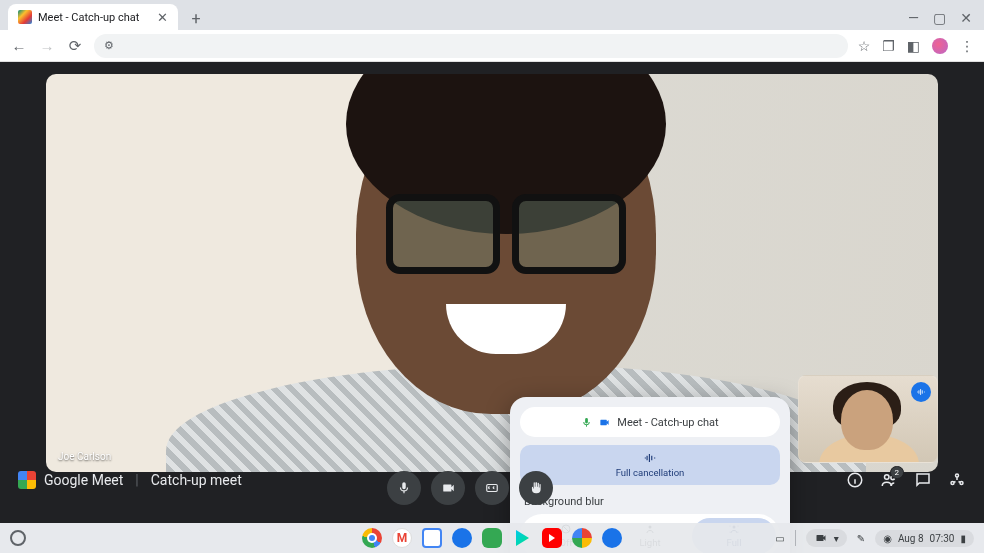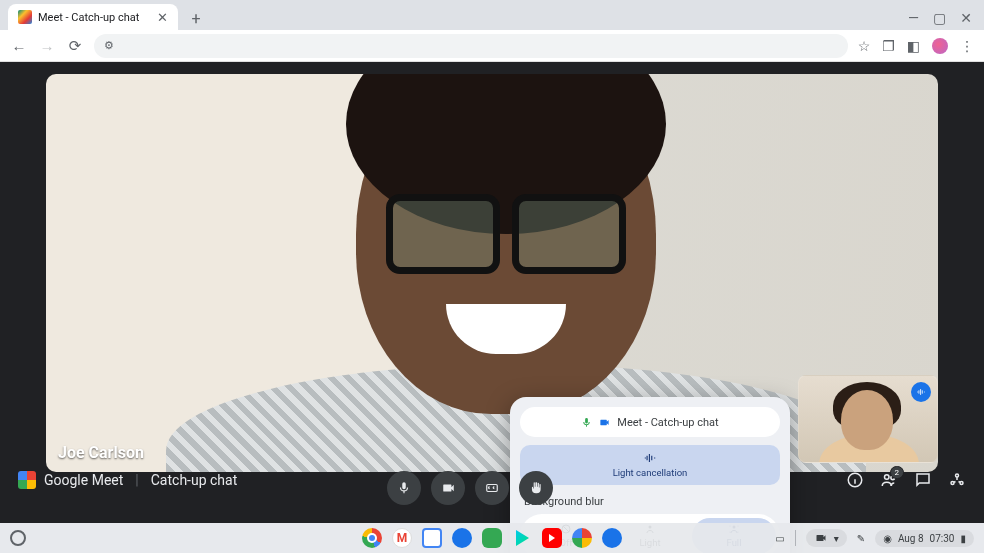--- a/index.html
+++ b/index.html
@@ -27,21 +27,21 @@
 .mainvideo { position: absolute; left: 46px; top: 12px; width: 892px; height: 398px; border-radius: 10px; overflow: hidden;
   background: linear-gradient(100deg, #efe9df 0%, #efe9df 48%, #dcdad3 48%, #d9d6ce 100%); }
 
 .person-head { position: absolute; left: 310px; top: -20px; width: 300px; height: 360px; background: #6b4a35; border-radius: 50% 50% 45% 45%; }
 .person-hair { position: absolute; left: 300px; top: -60px; width: 320px; height: 220px; background: #1c1310; border-radius: 50%; }
 .glasses { position: absolute; left: 340px; top: 120px; width: 240px; height: 70px; }
 .glasses:before, .glasses:after { content: ""; position: absolute; width: 100px; height: 66px; border: 7px solid #111; border-radius: 14px; background: rgba(120,150,130,0.35); }
 .glasses:before { left: 0; } .glasses:after { right: 0; }
 .smile { position: absolute; left: 400px; top: 230px; width: 120px; height: 50px; background: #fff; border-radius: 0 0 60px 60px; }
 .shirt { position: absolute; left: 120px; top: 290px; width: 700px; height: 260px; background: repeating-linear-gradient(45deg,#b8bdbf,#b8bdbf 6px,#dfe2e3 6px,#dfe2e3 12px); border-radius: 60% 60% 0 0 / 40% 40% 0 0; }
-.namebadge { position: absolute; left: 12px; bottom: 10px; color: #fff; font-size: 16px; text-shadow: 0 1px 2px rgba(0,0,0,0.6); font-weight: bold; }
+.namebadge { position: absolute; left: 12px; bottom: 10px; color: #fff; font-size: 10px; text-shadow: 0 1px 2px rgba(0,0,0,0.6); }
 
 
 .selfview { position: absolute; right: 46px; bottom: 60px; width: 140px; height: 88px; border-radius: 8px; overflow: hidden; background: linear-gradient(180deg,#e6ddd0,#d2c7b5); border: 1px solid rgba(255,255,255,0.15); }
 .self-head { position: absolute; left: 42px; top: 14px; width: 52px; height: 60px; background: #caa27d; border-radius: 50% 50% 45% 45%; }
 .self-hair { position: absolute; left: 34px; top: 6px; width: 68px; height: 48px; background: #2b1e16; border-radius: 50% 50% 40% 40%; }
 .self-body { position: absolute; left: 20px; top: 58px; width: 100px; height: 60px; background: #e8c9a0; border-radius: 50% 50% 0 0; }
 .self-mic { position: absolute; top: 6px; right: 6px; width: 20px; height: 20px; background: #1a73e8; border-radius: 50%; display: flex; align-items: center; justify-content: center; color: #fff; font-size: 11px; }
 
 
 .bottombar { position: absolute; bottom: 0; left: 0; right: 0; height: 52px; display: flex; align-items: flex-start; padding: 0 18px; color: #e8eaed; }
@@ -141,21 +141,21 @@
       </span>
       <span>Meet - Catch-up chat</span>
     </div>
     <div class="row3">
       <div class="opt active">
         <span class="oi">
           <svg width="16" height="14" viewBox="0 0 24 24" fill="none" stroke="currentColor" stroke-width="2">
               <path d="M3 12h2M7 8v8M11 5v14M15 8v8M19 12h2"></path>
             </svg>
         </span>
-        <span>Light cancellation</span>
+        <span>Full cancellation</span>
       </div>
     </div>
     <div class="section-label">Background blur</div>
     <div class="segrow">
       <div class="seg">
         <span class="oi">
           <svg width="12" height="12" viewBox="0 0 24 24" fill="none" stroke="currentColor" stroke-width="2">
               <circle cx="12" cy="12" r="8"></circle>
               <path d="M6 6l12 12"></path>
             </svg>
@@ -196,21 +196,21 @@
           <path d="M3 12h2M7 8v8M11 5v14M15 8v8M19 12h2" stroke="#fff" stroke-width="2" fill="none"></path>
         </svg>
     </div>
   </div>
 
   <div class="bottombar">
     <div class="brand">
       <span class="glogo"></span>
       <span>Google Meet</span>
       <span class="sep">|</span>
-      <span class="meetingname">Catch-up chat</span>
+      <span class="meetingname">Catch-up meet</span>
     </div>
     <div class="ctrls">
       <div class="circ">
         <svg width="14" height="14" viewBox="0 0 24 24" fill="currentColor">
             <path d="M12 14a3 3 0 0 0 3-3V5a3 3 0 1 0-6 0v6a3 3 0 0 0 3 3zm5-3a5 5 0 0 1-10 0H5a7 7 0 0 0 6 6.9V21h2v-3.1A7 7 0 0 0 19 11h-2z"></path>
           </svg>
       </div>
       <div class="circ">
         <svg width="15" height="14" viewBox="0 0 24 24" fill="currentColor">
             <path d="M17 10.5V7a1 1 0 0 0-1-1H4a1 1 0 0 0-1 1v10a1 1 0 0 0 1 1h12a1 1 0 0 0 1-1v-3.5l4 4v-11l-4 4z"></path>

